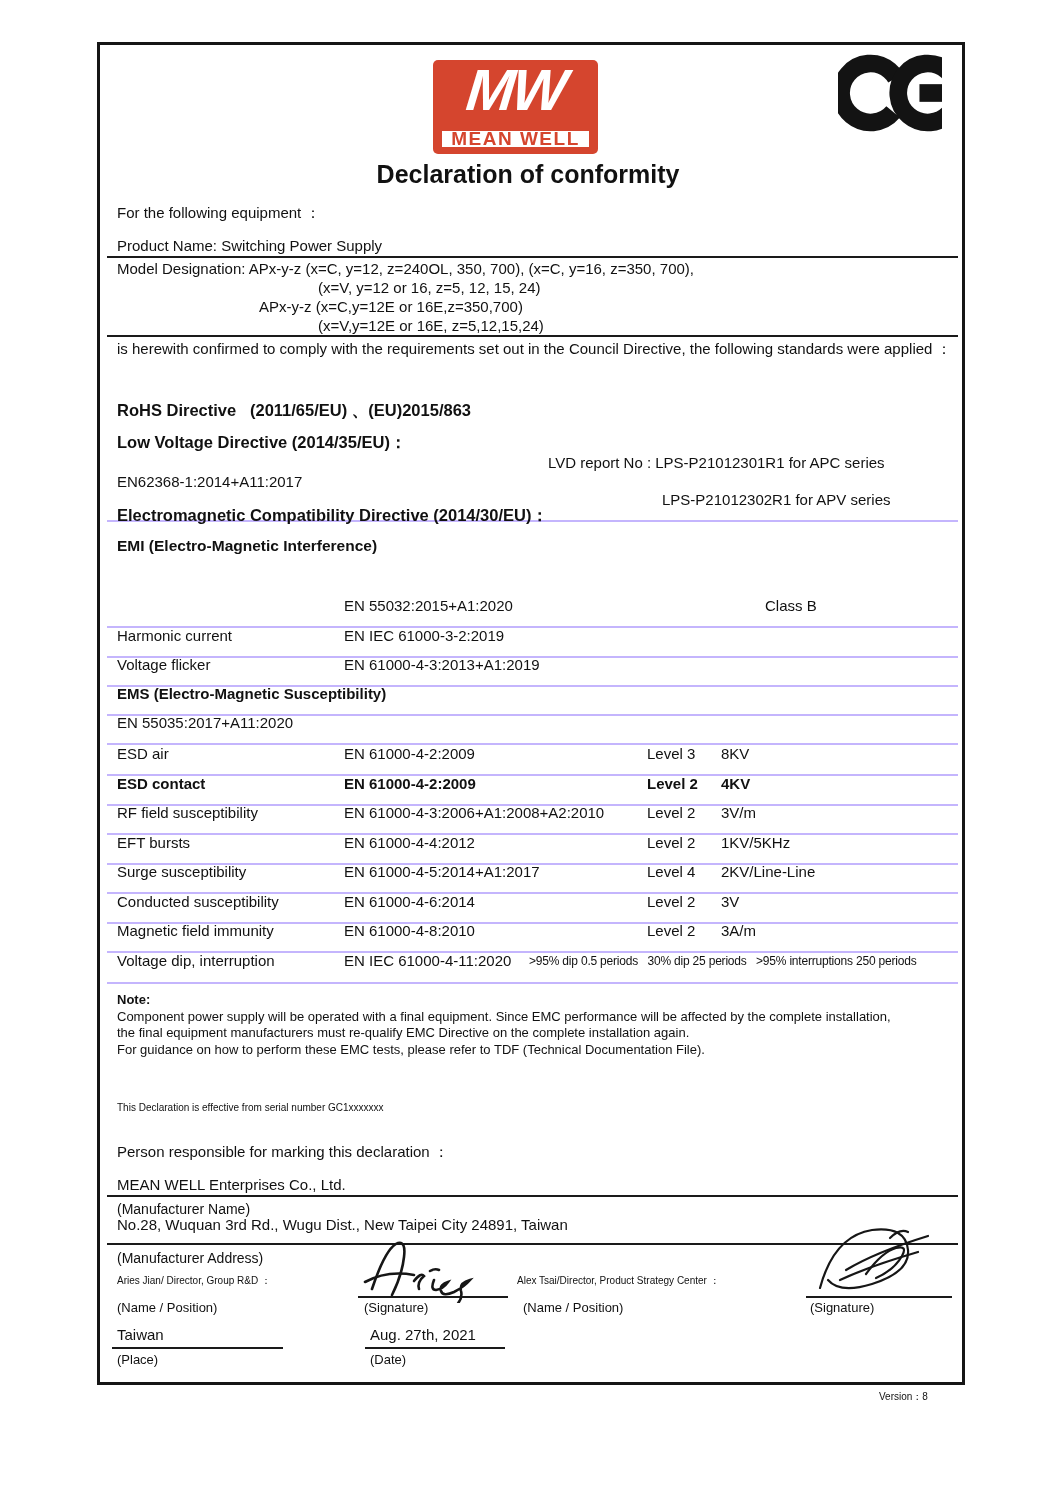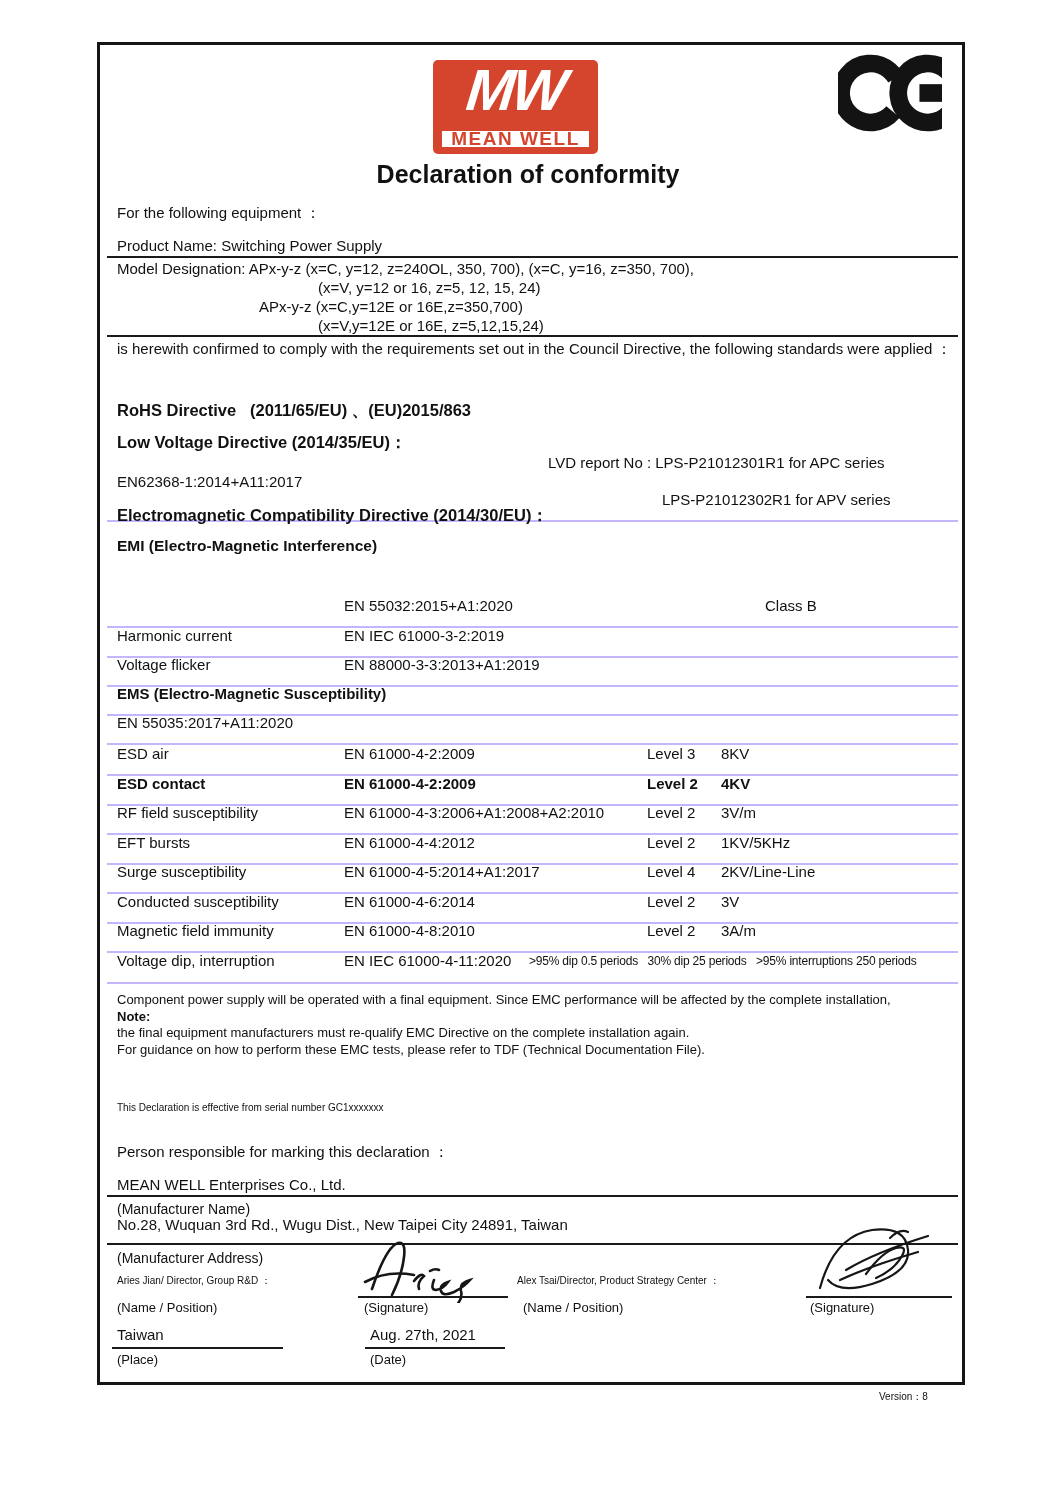--- a/index.html
+++ b/index.html
@@ -92,21 +92,21 @@
     <span class="c2f">EN 55032:2015+A1:2020</span>
     <span class="c3b">Class B</span>
   </div>
   <div class="row" style="top:626px;">
     <span class="c1">Harmonic current</span>
     <span class="c2f">EN IEC 61000-3-2:2019</span>
     <span class="c3b"></span>
   </div>
   <div class="row" style="top:655px;">
     <span class="c1">Voltage flicker</span>
-    <span class="c2f">EN 88000-3-3:2013+A1:2019</span>
+    <span class="c2f">EN 61000-4-3:2013+A1:2019</span>
     <span class="c3b"></span>
   </div>
 
   <div class="row h15" style="top:684px;padding-left:10px;box-sizing:border-box;">EMS (Electro-Magnetic Susceptibility)</div>
   <div class="row" style="top:713px;padding-left:10px;box-sizing:border-box;">EN 55035:2017+A11:2020</div>
 
   <div class="row" style="top:744px;">
     <span class="c1">ESD air</span>
     <span class="c2">EN 61000-4-2:2009</span>
     <span class="c3">Level 3</span>
@@ -148,22 +148,22 @@
     <span class="c3">Level 2</span>
     <span class="c4">3A/m</span>
   </div>
   <div class="row" style="top:951px;">
     <span class="c1">Voltage dip, interruption</span>
     <span class="c2" style="width:185px;">EN IEC 61000-4-11:2020</span>
     <span class="dip-detail">&gt;95% dip 0.5 periods&nbsp;&nbsp;&nbsp;30% dip 25 periods&nbsp;&nbsp;&nbsp;&gt;95% interruptions 250 periods</span>
   </div>
 
   <div class="abs" style="left:117px;top:992px;width:845px;">
+    <div class="note-line bold">Note:</div>
     <div class="note-line">Component power supply will be operated with a final equipment. Since EMC performance will be affected by the complete installation,</div>
-    <div class="note-line bold">Note:</div>
     <div class="note-line">the final equipment manufacturers must re-qualify EMC Directive on the complete installation again.</div>
     <div class="note-line">For guidance on how to perform these EMC tests, please refer to TDF (Technical Documentation File).</div>
   </div>
 
   <div class="abs t14" style="left:117px;top:1102px;">This Declaration is effective from serial number GC1xxxxxxx</div>
 
   <div class="abs t15" style="left:117px;top:1143px;">Person responsible for marking this declaration ：</div>
 
   <div class="abs t15 uline" style="left:107px;top:1175px;width:851px;line-height:20px;padding-left:10px;box-sizing:border-box;">MEAN WELL Enterprises Co., Ltd.</div>
   <div class="abs t13" style="left:117px;top:1201px;">(Manufacturer Name)</div>

